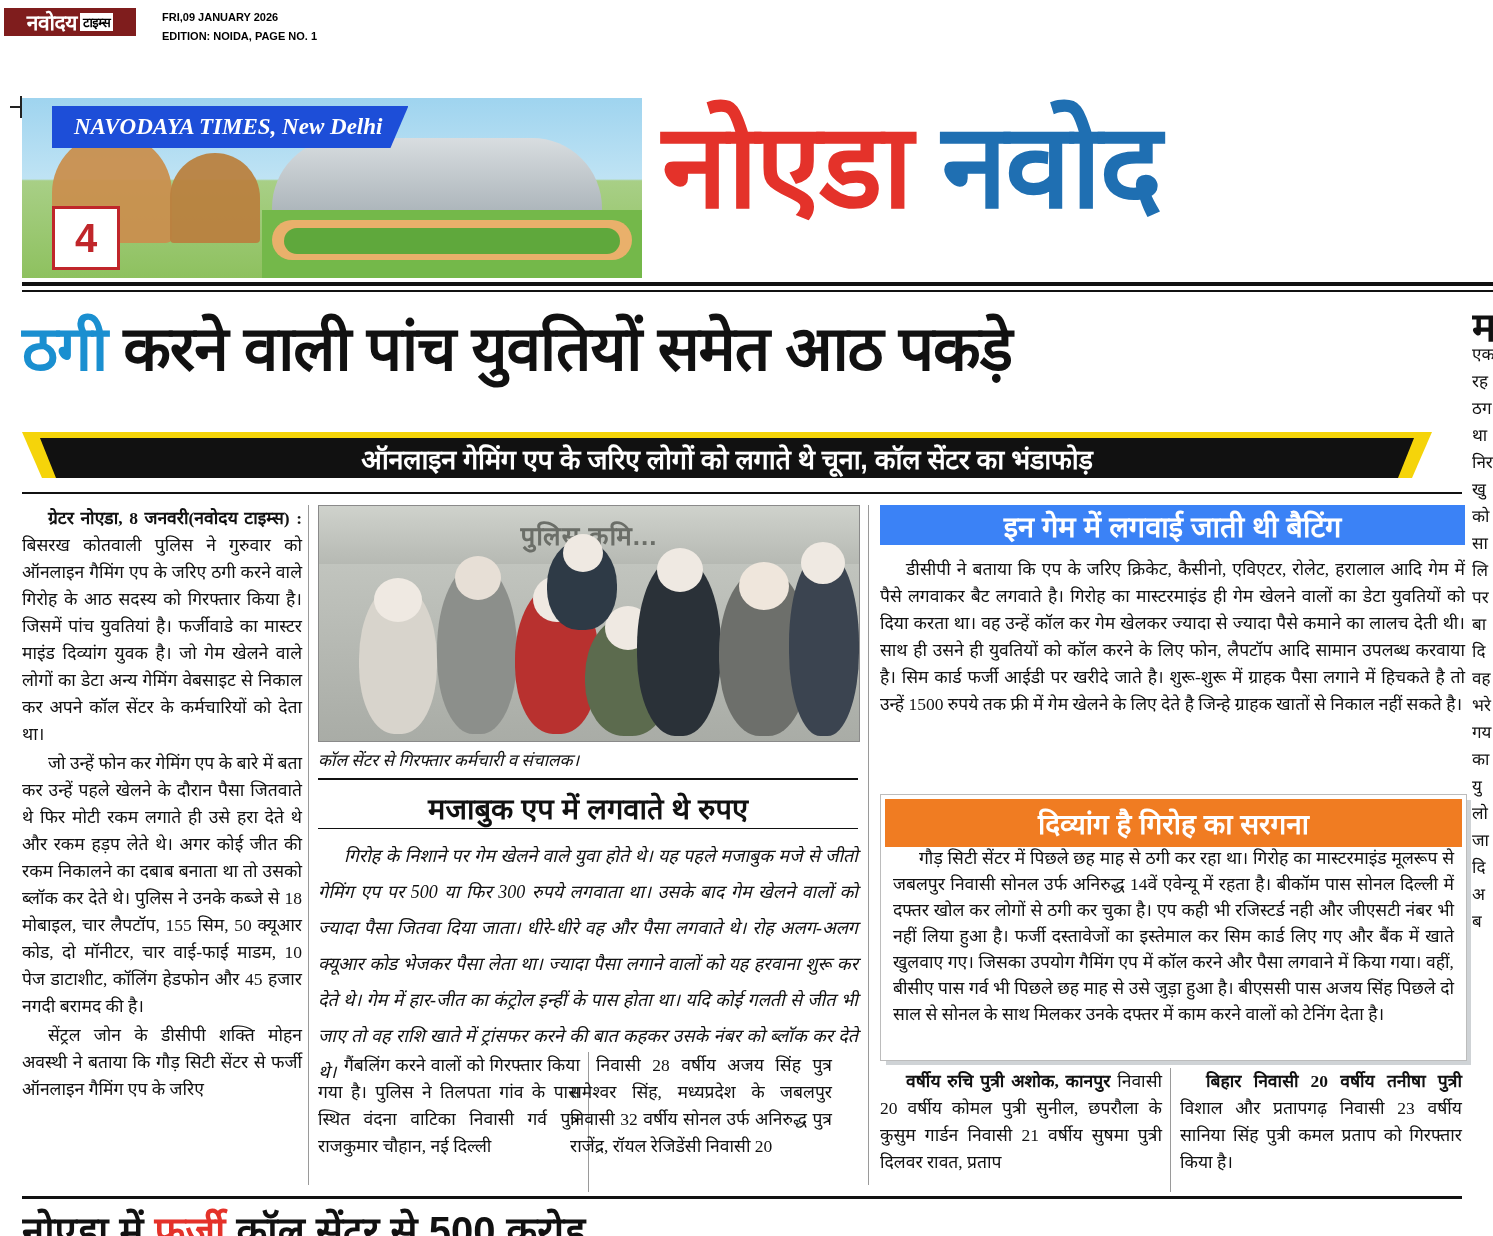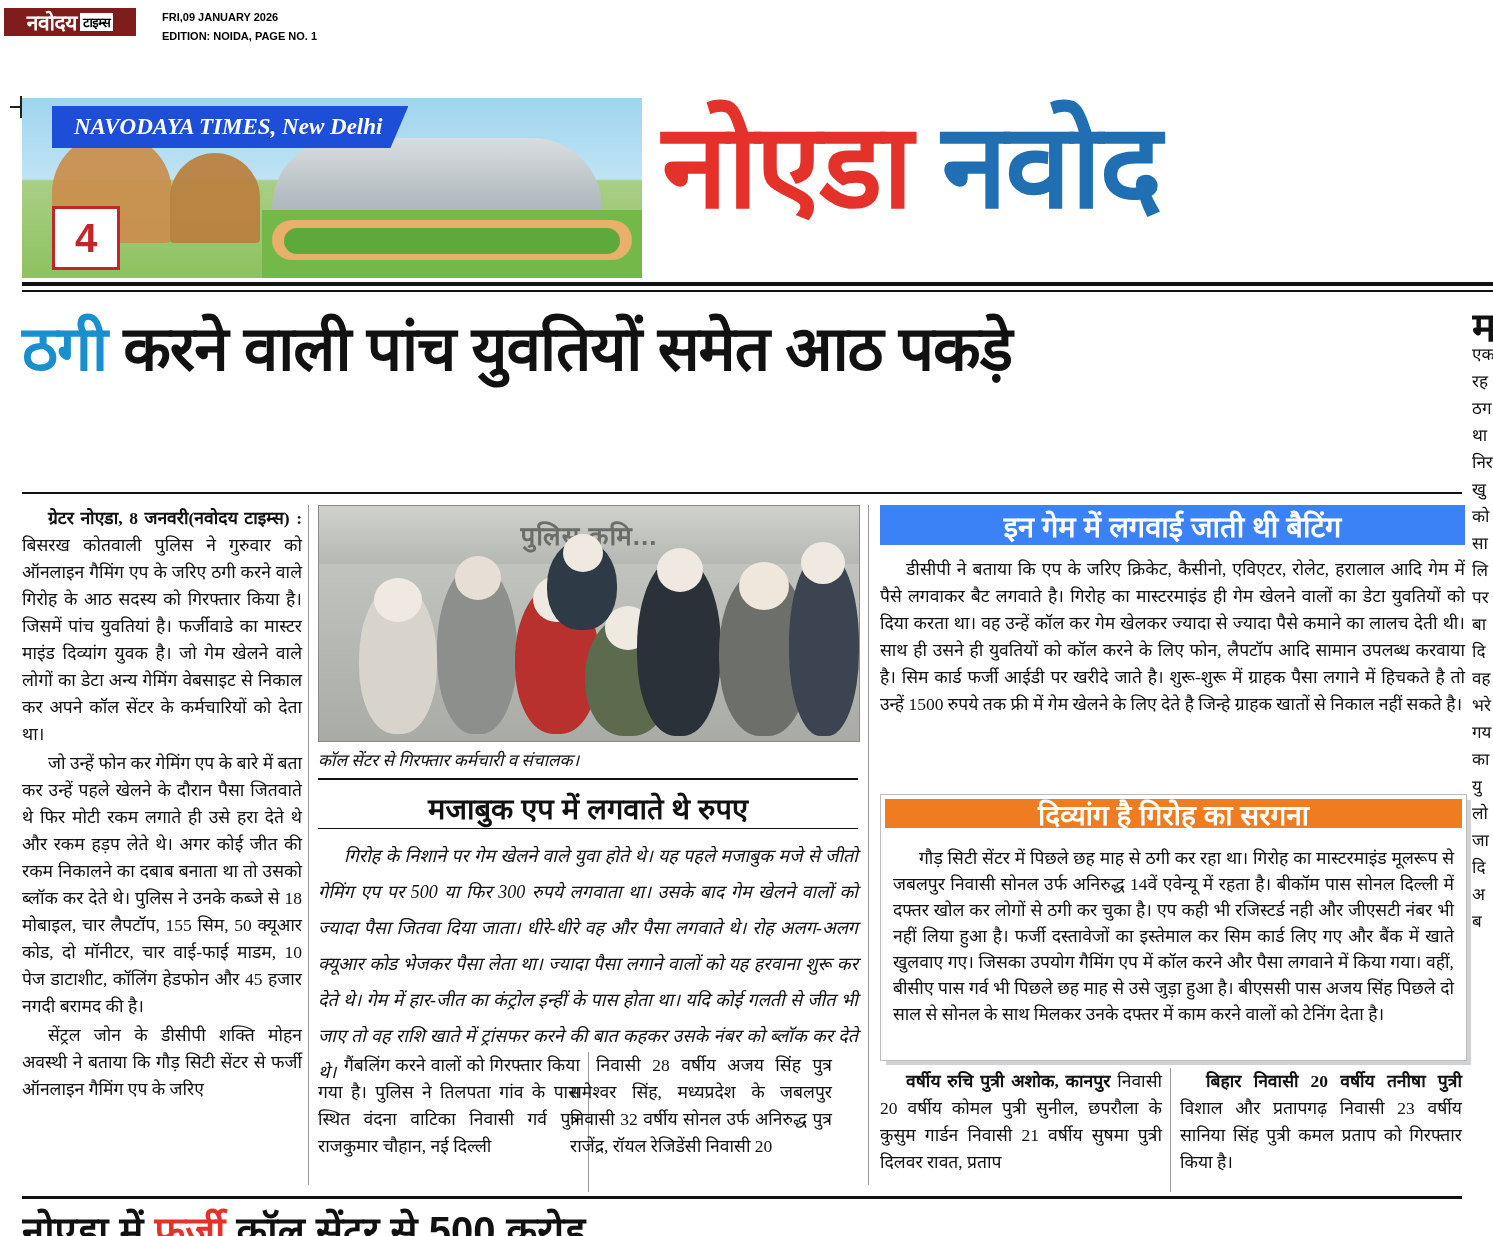--- a/index.html
+++ b/index.html
@@ -153,21 +153,21 @@
   }
   .col-e{left:880px;top:556px;width:585px;}
   .box-shadow{
     position:absolute;left:886px;top:800px;width:585px;height:265px;background:#cfd3d6;
   }
   .box-orange{
     position:absolute;left:880px;top:794px;width:585px;height:265px;
     background:#fff;border:1px solid #bcbcbc;
   }
   .banner-orange{
-    position:absolute;left:4px;top:4px;width:577px;height:29px;background:#f07c22;
+    position:absolute;left:4px;top:4px;width:577px;height:48px;background:#f07c22;
     color:#fff;font-family:"Liberation Sans",sans-serif;font-weight:bold;font-size:28px;
     display:flex;align-items:center;justify-content:center;
   }
   .col-f{position:absolute;left:12px;top:50px;width:561px;font-size:17.5px;line-height:26px;text-align:justify;}
   .col-f p{margin:0;text-indent:26px;}
 
   .col-g{left:880px;top:1068px;width:282px;}
   .col-h{left:1180px;top:1068px;width:282px;}
   .bold-lead{font-weight:bold;}
 
@@ -225,20 +225,24 @@
         <span>4</span>
       </div>
     </div>
   </div>
   <div class="mast-rule"></div>
   <div class="mast-rule2"></div>
 
   <div class="headline">
     <span class="hl-blue">ठगी</span>
     <span>करने वाली पांच युवतियों समेत आठ पकड़े</span>
+  </div>
+  <div class="subhead-wrap">
+    <div class="subhead-yellow"></div>
+    <div class="subhead-black">ऑनलाइन गेमिंग एप के जरिए लोगों को लगाते थे चूना, कॉल सेंटर का भंडाफोड़</div>
   </div>
   <div class="hr-thin"></div>
 
   <div class="col col-a">
     <p><span class="bold-lead">ग्रेटर नोएडा, 8 जनवरी(नवोदय टाइम्स) :</span> <span>बिसरख कोतवाली पुलिस ने गुरुवार को ऑनलाइन गैमिंग एप के जरिए ठगी करने वाले गिरोह के आठ सदस्य को गिरफ्तार किया है। जिसमें पांच युवतियां है। फर्जीवाडे का मास्टर माइंड दिव्यांग युवक है। जो गेम खेलने वाले लोगों का डेटा अन्य गेमिंग वेबसाइट से निकाल कर अपने कॉल सेंटर के कर्मचारियों को देता था।</span></p>
     <p>जो उन्हें फोन कर गेमिंग एप के बारे में बता कर उन्हें पहले खेलने के दौरान पैसा जितवाते थे फिर मोटी रकम लगाते ही उसे हरा देते थे और रकम हड़प लेते थे। अगर कोई जीत की रकम निकालने का दबाब बनाता था तो उसको ब्लॉक कर देते थे। पुलिस ने उनके कब्जे से 18 मोबाइल, चार लैपटॉप, 155 सिम, 50 क्यूआर कोड, दो मॉनीटर, चार वाई-फाई माडम, 10 पेज डाटाशीट, कॉलिंग हेडफोन और 45 हजार नगदी बरामद की है।</p>
     <p>सेंट्रल जोन के डीसीपी शक्ति मोहन अवस्थी ने बताया कि गौड़ सिटी सेंटर से फर्जी ऑनलाइन गैमिंग एप के जरिए</p>
   </div>
   <div class="vrule" style="left:308px;top:505px;height:680px;"></div>
   <div class="vrule" style="left:588px;top:1052px;height:140px;"></div>

